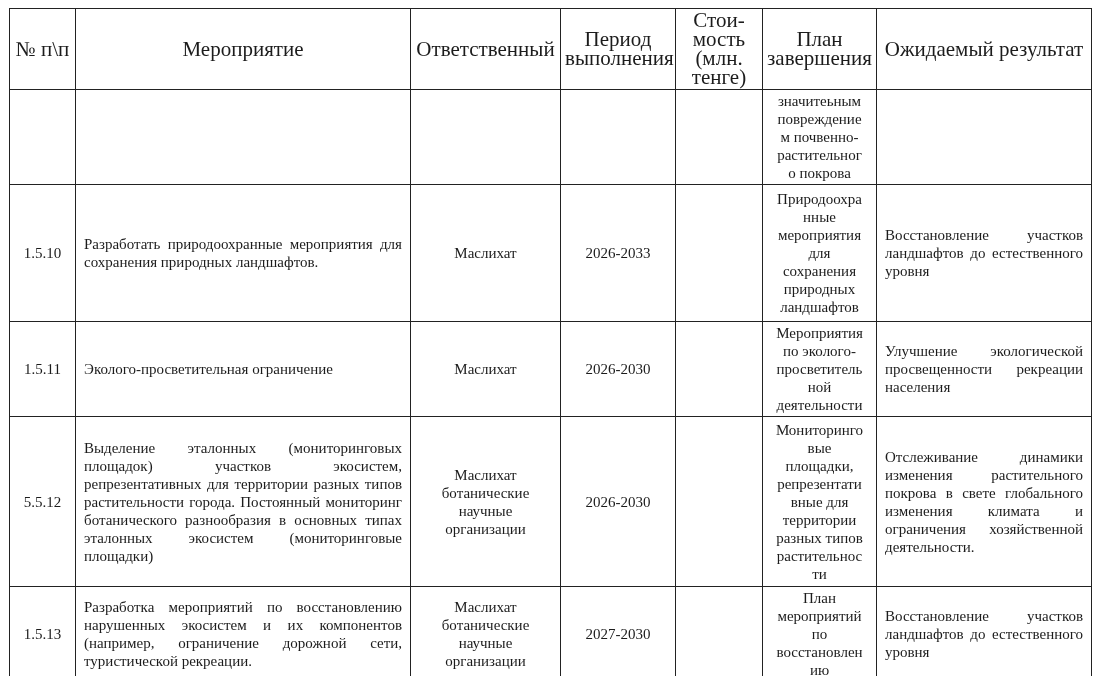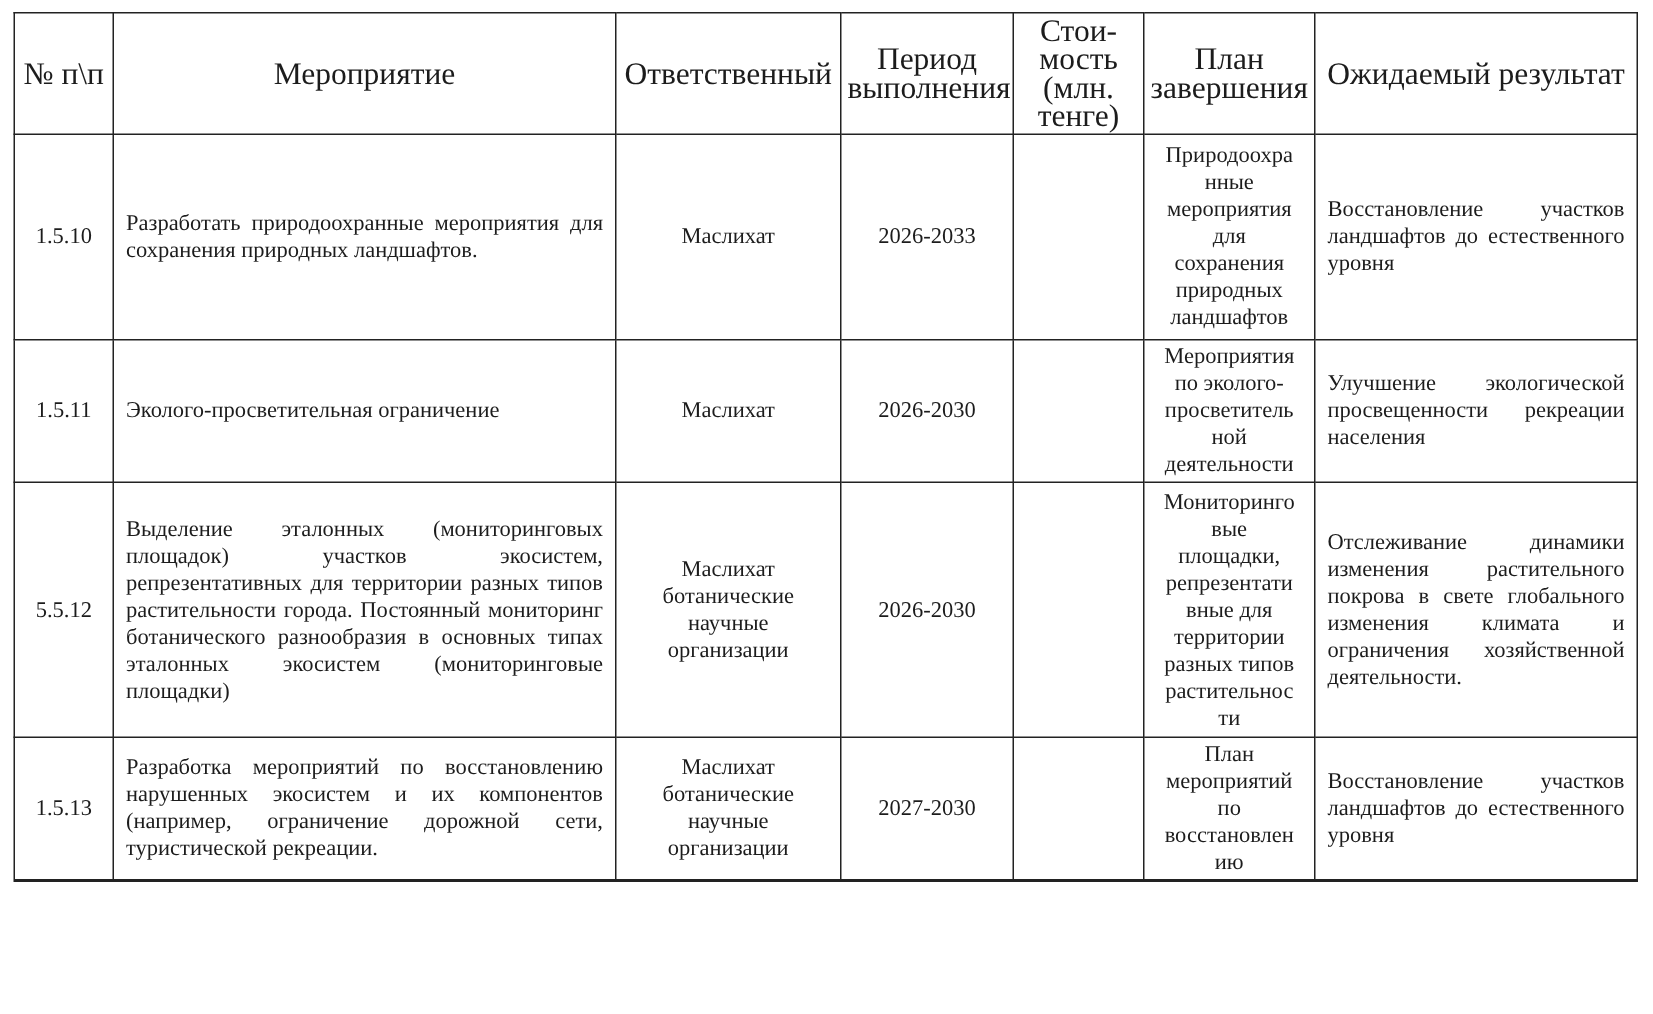--- a/index.html
+++ b/index.html
@@ -72,20 +72,33 @@
         <th>Стои-
 мость
 (млн.
 тенге)</th>
         <th>План
 завершения</th>
         <th>Ожидаемый результат</th>
       </tr>
     </thead>
     <tbody>
+      <tr class="h-r0">
+        <td></td>
+        <td class="just"></td>
+        <td></td>
+        <td></td>
+        <td></td>
+        <td>значитеьным
+повреждение
+м почвенно-
+растительног
+о покрова</td>
+        <td class="just"></td>
+      </tr>
       <tr class="h-r1">
         <td>1.5.10</td>
         <td class="just">Разработать природоохранные мероприятия для сохранения природных ландшафтов.</td>
         <td>Маслихат</td>
         <td>2026-2033</td>
         <td></td>
         <td>Природоохра
 нные
 мероприятия
 для

